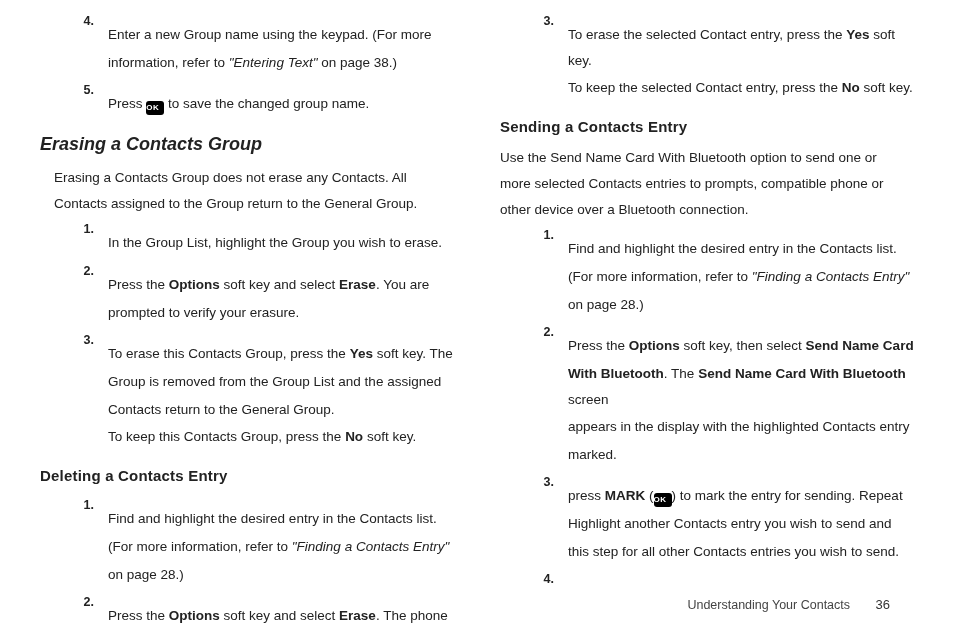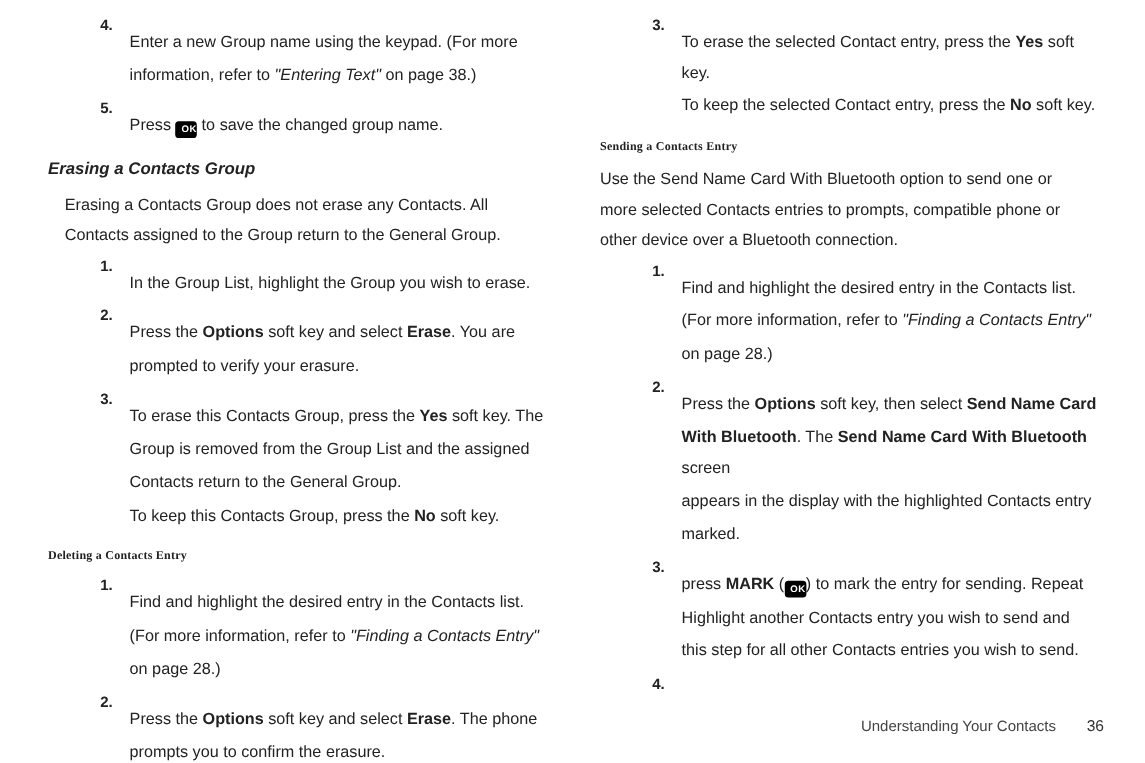--- a/index.html
+++ b/index.html
@@ -40,51 +40,51 @@
     font-size: 12.5px;
   }
   .li-body { flex: 1; margin-top: 12px; }
   .li-body p { margin: 0 0 2px 0; }
   .li.outer .num { padding-left: 0; }
   .li.inner .num { }
   .subhead {
     font-style: italic;
     font-weight: bold;
     margin: 8px 0 4px 0;
-    font-size: 14px;
+    font-size: 18px;
   }
   .head {
-    font-family: Liberation Serif, serif;
+    font-family: Liberation Sans, sans-serif;
     font-weight: 900;
-    font-size: 10px;
+    font-size: 15px;
     margin: 10px 0 4px 0;
     letter-spacing: 0.2px;
   }
   .para { margin: 0 0 2px 14px; }
   .col2 .para { margin-left: 0px; }
   b { font-weight: bold; }
   em.ref { font-style: italic; }
   .footer {
     position: absolute;
-    right: 34px;
+    right: 64px;
     bottom: 24px;
     font-size: 12.5px;
     color: #444;
     text-align: center;
   }
   .footer .pn { margin-left: 22px; color: #333; font-size: 13px; }
   .ok-icon {
     display: inline-block;
     width: 18px; height: 14px;
     background: #000;
     border-radius: 3px;
     color: #fff;
     font-size: 8px;
     font-weight: bold;
-    text-align: right;
+    text-align: left;
     line-height: 14px;
     vertical-align: -2px;
     letter-spacing: 0.5px;
   }
 </style>
 </head>
 <body>
 
 <div class="page">
   <div class="columns">

